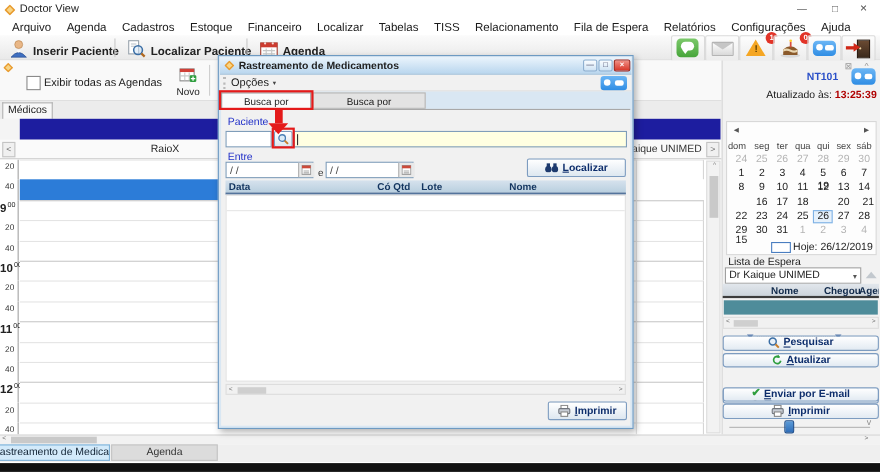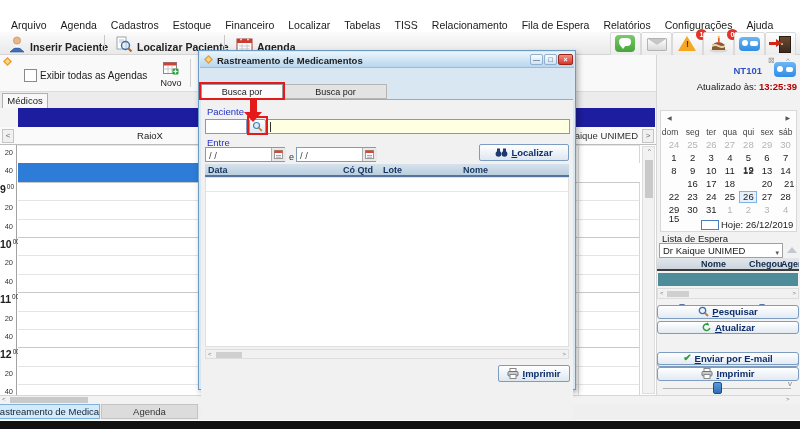--- a/index.html
+++ b/index.html
@@ -89,21 +89,21 @@
     box-shadow:2px 3px 6px rgba(0,0,0,.3);}
   .dtitle{left:1px;top:1px;width:374px;height:16px;background:linear-gradient(#eaf4fc,#b9d6ee);border-bottom:1px solid #9cbcd8;box-sizing:border-box;}
   .dbtn{top:2px;width:13px;height:11px;border-radius:2px;border:1px solid #8fb0d0;background:linear-gradient(#fafdff,#cfe3f4);
     text-align:center;line-height:9px;font-size:7px;color:#335;box-sizing:border-box;}
   .dbtn.close{width:15px;background:linear-gradient(#f09086,#d8372a);border-color:#a02318;color:#fff;font-weight:bold;}
   .dmenu{left:1px;top:17px;width:374px;height:15px;background:#f1f1f1;border-bottom:1px solid #e2e2e2;box-sizing:border-box;}
   .grip{left:3px;top:2px;width:3px;height:11px;border-left:2px dotted #b9b9b9;}
   .dtab{top:33px;height:15px;box-sizing:border-box;text-align:center;font-size:9px;line-height:14px;}
   .dtab.on{background:#fafafa;border:1px solid #9a9a9a;border-bottom:none;}
   .dtab.off{background:#e3e3e3;border:1px solid #b6b6b6;}
-  .dcontent{left:2px;top:48px;width:372px;height:320px;background:#f1f1f1;border-top:1px solid #a8a8a8;box-sizing:border-box;}
+  .dcontent{left:2px;top:48px;width:372px;height:288px;background:#f1f1f1;border-top:1px solid #a8a8a8;box-sizing:border-box;}
   .bluelab{font-size:9.5px;color:#2230c8;}
   .inp{background:#fff;border:1px solid #7f9db9;box-sizing:border-box;font-size:9.5px;color:#444;}
   .ylw{background:#ffffe1;}
   .silverbtn{border:1px solid #7d9cc0;border-radius:2px;background:linear-gradient(#ffffff,#dde7f0);box-sizing:border-box;
     display:flex;align-items:center;justify-content:center;gap:3px;font-size:9.5px;font-weight:bold;color:#0d2d6b;}
   .thead{left:4px;top:64px;width:364px;height:13px;background:linear-gradient(#d6e2ed,#b9cfdf);border-bottom:2px solid #54749c;box-sizing:border-box;}
   .thead span{position:absolute;top:1px;font-size:9px;font-weight:bold;color:#12345f;}
   .tbody{left:4px;top:77px;width:364px;height:170px;background:#fff;border:1px solid #e0e0e0;box-sizing:border-box;}
   .dscroll{left:4px;top:249px;width:364px;height:10px;background:#f1f1f1;border:1px solid #ddd;box-sizing:border-box;}
   .scg{position:absolute;top:1px;font-size:6px;color:#777;}
@@ -113,20 +113,30 @@
   .arr-shaft{left:51px;top:48px;width:7px;height:13px;background:#e41a1a;}
   .arr-head{left:45px;top:61px;width:0;height:0;border-left:9px solid transparent;border-right:9px solid transparent;border-top:10px solid #e41a1a;}
 
   .gray-tri{width:0;height:0;border-left:5px solid transparent;border-right:5px solid transparent;border-bottom:6px solid #c2c8ce;}
 </style>
 </head>
 <body>
 
 <div class="screen">
 
+  <div class="a titlebar">
+    <svg class="a" style="left:4px;top:4px" width="10" height="10">
+      <polygon points="5,0 10,5 5,10 0,5" fill="#e89b2e"></polygon>
+        <polygon points="5,2 8,5 5,8 2,5" fill="#f8d586"></polygon>
+    </svg>
+    <span class="a t">Doctor View</span>
+    <span class="a wbtn" style="right:60px">—</span>
+    <span class="a wbtn" style="right:30px">□</span>
+    <span class="a wbtn" style="right:4px;font-size:11px">×</span>
+  </div>
 
   <div class="a menubar">
       <span class="mi">Arquivo</span>
       <span class="mi">Agenda</span>
       <span class="mi">Cadastros</span>
       <span class="mi">Estoque</span>
       <span class="mi">Financeiro</span>
       <span class="mi">Localizar</span>
       <span class="mi">Tabelas</span>
       <span class="mi">TISS</span>
@@ -467,20 +477,29 @@
     <div class="a dtitle">
       <svg class="a" style="left:4px;top:3px" width="9" height="9">
         <polygon points="4.5,0 9,4.5 4.5,9 0,4.5" fill="#e89b2e"></polygon>
           <polygon points="4.5,1.8 7.2,4.5 4.5,7.2 1.8,4.5" fill="#f8d586"></polygon>
       </svg>
       <span class="a" style="left:17px;top:3px;font-size:9.5px;font-weight:bold;color:#222">Rastreamento de Medicamentos</span>
       <div class="a dbtn" style="left:330px">—</div>
       <div class="a dbtn" style="left:344px">□</div>
       <div class="a dbtn close" style="left:358px">×</div>
     </div>
+    <div class="a dmenu">
+      <div class="a grip"></div>
+      <span class="a" style="left:10px;top:2px;font-size:10px">Opções</span>
+      <span class="a" style="left:48px;top:3px;font-size:6px;color:#444">▾</span>
+      <div class="a" style="left:346px;top:1px;width:24px;height:13px;background:linear-gradient(#6cb6f5,#2f8de4);border-radius:3px">
+        <div class="a" style="left:3px;top:3px;width:6px;height:6px;background:#fff;border-radius:3px"></div>
+        <div class="a" style="left:13px;top:4px;width:8px;height:5px;background:#fff;border-radius:2px"></div>
+      </div>
+    </div>
     <div class="a dtab on" style="left:2px;width:82px">Busca por Pacientes</div>
     <div class="a dtab off" style="left:85px;width:103px">Busca por Medicamentos</div>
 
     <div class="a dcontent">
       <span class="a bluelab" style="left:6px;top:6px">Paciente</span>
       <div class="a inp" style="left:4px;top:19px;width:42px;height:15px"></div>
       <div class="a silverbtn" style="left:48px;top:19px;width:17px;height:15px">
         <svg width="11" height="11">
           <circle cx="4.5" cy="4.5" r="3" fill="#dcecf8" stroke="#4a7fb5" stroke-width="1.2"></circle>
           <line x1="6.8" y1="6.8" x2="9.8" y2="9.8" stroke="#c87d2a" stroke-width="1.8"></line>

